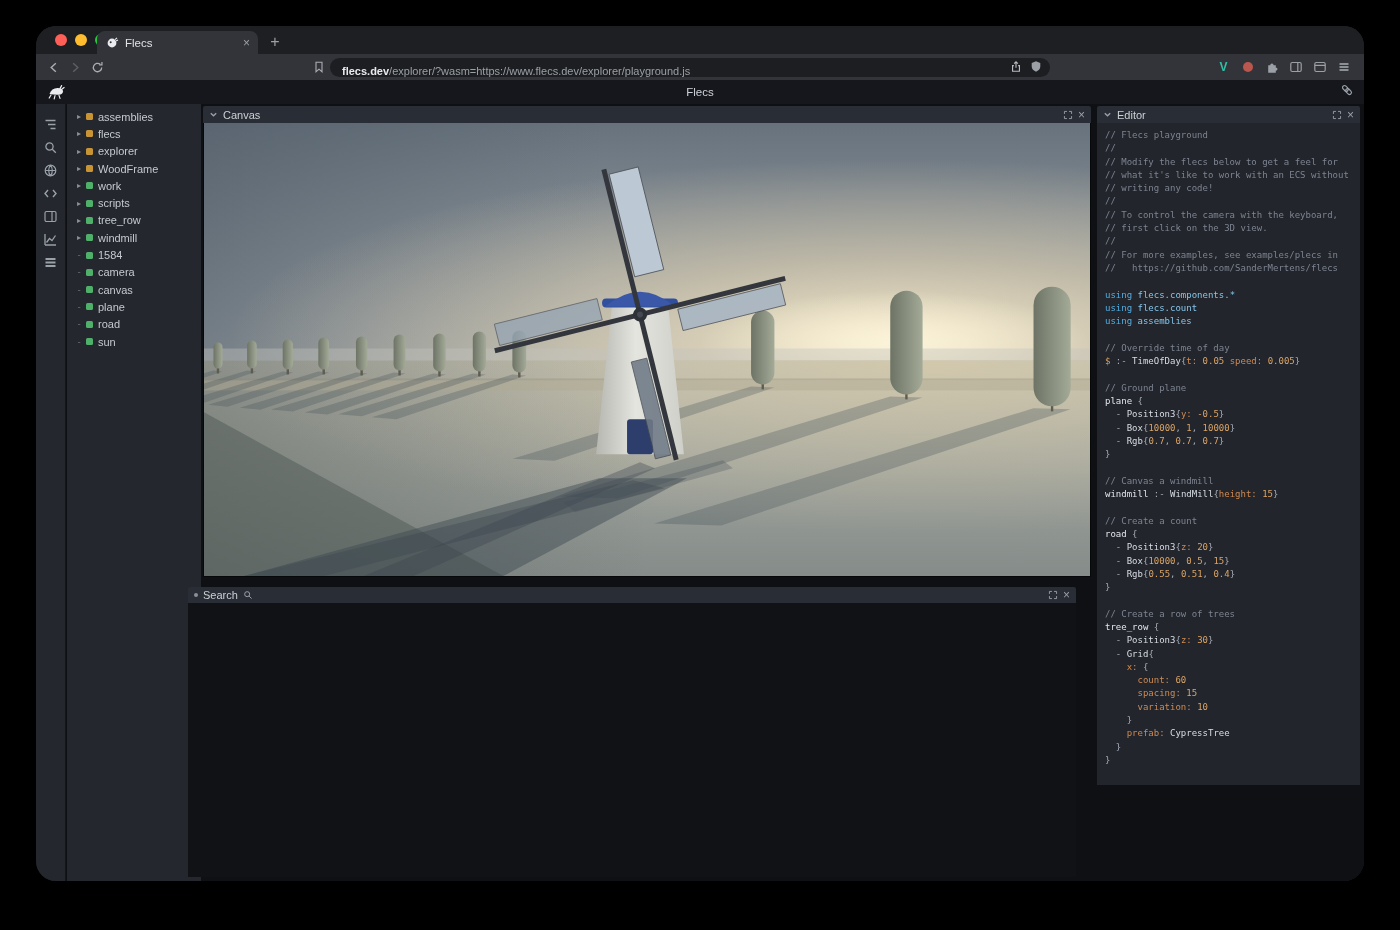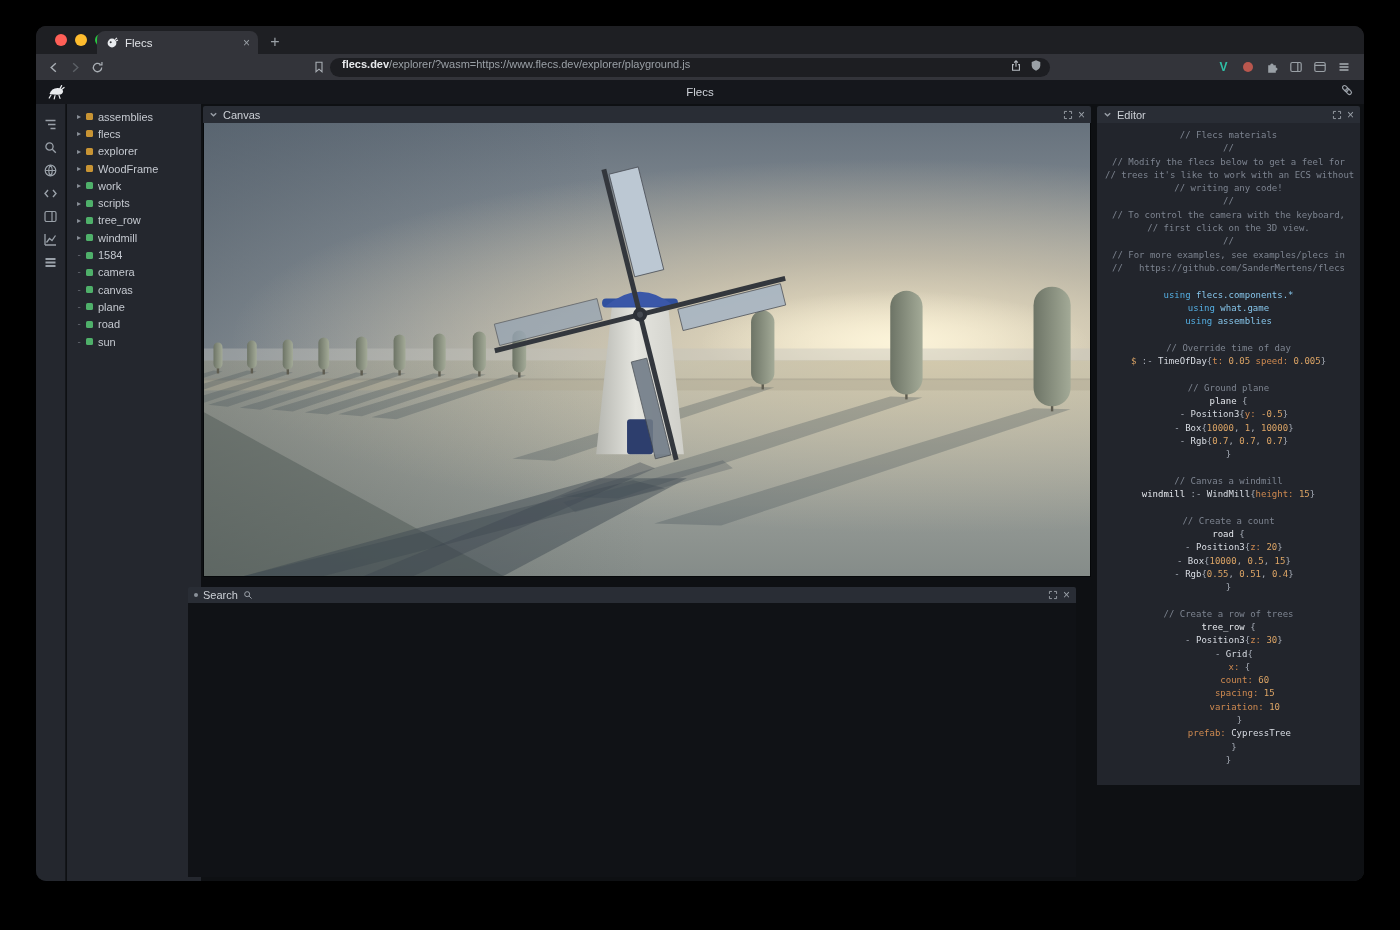--- a/index.html
+++ b/index.html
@@ -1,21 +1,21 @@
 <!DOCTYPE html>
 <html style="--module-icon: #c89434; --entity-icon: #4fb06a; --traffic-red: #ff5f57; --traffic-yellow: #febc2e; --traffic-green: #28c840; --accent-extension-v: #2fc1a7; --record-red: #b9574e;"><head>
 <meta charset="utf-8">
 <style>
   * { margin:0; padding:0; box-sizing:border-box; }
   html,body { width:1400px; height:930px; background:#000; overflow:hidden;
     font-family:"Liberation Sans", sans-serif; }
 
   
   .window { position:absolute; left:36px; top:26px; width:1328px; height:855px;
-    background:#17181c; border-radius:10px; overflow:hidden;
+    background:#17181c; border-radius:20px; overflow:hidden;
     box-shadow:0 25px 70px rgba(0,0,0,.75), inset 0 0 0 1px rgba(255,255,255,.05); }
 
   .tabstrip { position:relative; height:28px; background:#1e1f23; }
   .traffic { position:absolute; left:19px; top:8px; display:flex; gap:8px; }
   .light { width:12px; height:12px; border-radius:50%; }
   .light.red { background:var(--traffic-red); }
   .light.yellow { background:var(--traffic-yellow); }
   .light.green { background:var(--traffic-green); }
   .tab { position:absolute; left:61px; top:5px; width:161px; height:23px;
     background:#33343a; border-radius:8px 8px 0 0; display:flex; align-items:center;
@@ -26,21 +26,21 @@
     color:#9aa0a6; font-size:16px; display:flex; align-items:center; justify-content:center; }
 
   .toolbar { height:26px; background:#33343a; display:flex; align-items:center;
     padding:0 10px 0 6px; }
   .tbtn { width:22px; height:22px; display:flex; align-items:center; justify-content:center;
     color:#a9aeb4; flex:0 0 auto; }
   .tbtn.dim { color:#5c6066; }
   .tspacer-a { width:200px; flex:0 0 auto; }
   .tspacer-b { flex:1; }
   .urlbar { width:720px; height:19px; background:#1d1e22; border-radius:10px;
-    display:flex; align-items:flex-start; padding:0 8px 0 12px; gap:0; flex:0 0 auto; }
+    display:flex; align-items:flex-end; padding:0 8px 0 12px; gap:0; flex:0 0 auto; }
   .url-text { flex:1; font-size:11px; white-space:nowrap; overflow:hidden; }
   .url-domain { color:#e8eaed; font-weight:bold; }
   .url-path { color:#9aa0a6; }
   .url-icons { display:flex; align-items:center; gap:8px; color:#b7bcc2; }
   .ebtns { display:flex; align-items:center; gap:3px; }
   .ebtn { width:21px; height:21px; display:flex; align-items:center; justify-content:center;
     color:#a9aeb4; }
   .vmark { font-size:12px; font-weight:bold; color:var(--accent-extension-v); }
   .reddot { width:10px; height:10px; border-radius:50%; background:var(--record-red); }
 
@@ -79,21 +79,21 @@
   .dot { width:4px; height:4px; background:#8a9099; border-radius:50%; }
 
   .canvas-panel { left:167px; top:2px; width:888px; height:471px; }
   .canvas-content { flex:1; background:#000; border:1px solid #06080a; border-top:none; overflow:hidden; }
   .canvas-content svg { display:block; width:100%; height:100%; }
 
   .search-panel { left:152px; top:483px; width:888px; bottom:4px; }
   .search-panel .panel-header { height:16px; }
   .search-content { flex:1; background:#101216; }
 
-  .editor-panel { left:1061px; top:2px; width:263px; height:679px;text-align:center; }
+  .editor-panel { left:1061px; top:2px; width:263px; height:679px; }
   .editor-content { flex:1; background:#22252c; padding:6px 8px; overflow:hidden; }
   .code-line { font-family:"DejaVu Sans Mono", monospace; font-size:9px; line-height:13.3px;
     white-space:pre; }
   .tok-com { color:#7d8490; }
   .tok-kw  { color:#54aee2; }
   .tok-mod { color:#86c5ea;margin-top:32px; }
   .tok-ent { color:#e4e7ec; }
   .tok-type{ color:#d9dde4; }
   .tok-key { color:#cf8a50; }
   .tok-num { color:#dba465; }
@@ -516,34 +516,34 @@
           <span class="panel-title">Editor</span>
           <span class="ph-spacer"></span>
           <span class="ph-icon">
             <svg width="10" height="10" viewBox="0 0 14 14" fill="none" stroke="currentColor" stroke-width="1.3">
                 <path d="M2 5.5 V2 h3.5 M8.5 2 H12 v3.5 M12 8.5 V12 H8.5 M5.5 12 H2 V8.5"></path>
               </svg>
           </span>
           <span class="ph-close">×</span>
         </div>
         <div class="editor-content" id="editor-code">
-            <div class="code-line"><span class="tok-com">// Flecs materials</span></div>
+            <div class="code-line"><span class="tok-com">// Flecs playground</span></div>
             <div class="code-line"><span class="tok-com">//</span></div>
             <div class="code-line"><span class="tok-com">// Modify the flecs below to get a feel for</span></div>
-            <div class="code-line"><span class="tok-com">// trees it's like to work with an ECS without</span></div>
+            <div class="code-line"><span class="tok-com">// what it's like to work with an ECS without</span></div>
             <div class="code-line"><span class="tok-com">// writing any code!</span></div>
             <div class="code-line"><span class="tok-com">//</span></div>
             <div class="code-line"><span class="tok-com">// To control the camera with the keyboard,</span></div>
             <div class="code-line"><span class="tok-com">// first click on the 3D view.</span></div>
             <div class="code-line"><span class="tok-com">//</span></div>
             <div class="code-line"><span class="tok-com">// For more examples, see examples/plecs in</span></div>
             <div class="code-line"><span class="tok-com">//   https://github.com/SanderMertens/flecs</span></div>
             <div class="code-line">&nbsp;</div>
             <div class="code-line"><span class="tok-kw">using </span><span class="tok-mod">flecs.components.*</span></div>
-            <div class="code-line"><span class="tok-kw">using </span><span class="tok-mod">what.game</span></div>
+            <div class="code-line"><span class="tok-kw">using </span><span class="tok-mod">flecs.count</span></div>
             <div class="code-line"><span class="tok-kw">using </span><span class="tok-mod">assemblies</span></div>
             <div class="code-line">&nbsp;</div>
             <div class="code-line"><span class="tok-com">// Override time of day</span></div>
             <div class="code-line"><span class="tok-num">$ </span><span class="tok-pun">:- </span><span class="tok-type">TimeOfDay</span><span class="tok-pun">{</span><span class="tok-key">t: </span><span class="tok-num">0.05</span><span class="tok-pun"> </span><span class="tok-key">speed: </span><span class="tok-num">0.005</span><span class="tok-pun">}</span></div>
             <div class="code-line">&nbsp;</div>
             <div class="code-line"><span class="tok-com">// Ground plane</span></div>
             <div class="code-line"><span class="tok-ent">plane </span><span class="tok-pun">{</span></div>
             <div class="code-line"><span class="tok-pun">  - </span><span class="tok-type">Position3</span><span class="tok-pun">{</span><span class="tok-key">y: </span><span class="tok-num">-0.5</span><span class="tok-pun">}</span></div>
             <div class="code-line"><span class="tok-pun">  - </span><span class="tok-type">Box</span><span class="tok-pun">{</span><span class="tok-num">10000</span><span class="tok-pun">, </span><span class="tok-num">1</span><span class="tok-pun">, </span><span class="tok-num">10000</span><span class="tok-pun">}</span></div>
             <div class="code-line"><span class="tok-pun">  - </span><span class="tok-type">Rgb</span><span class="tok-pun">{</span><span class="tok-num">0.7</span><span class="tok-pun">, </span><span class="tok-num">0.7</span><span class="tok-pun">, </span><span class="tok-num">0.7</span><span class="tok-pun">}</span></div>

